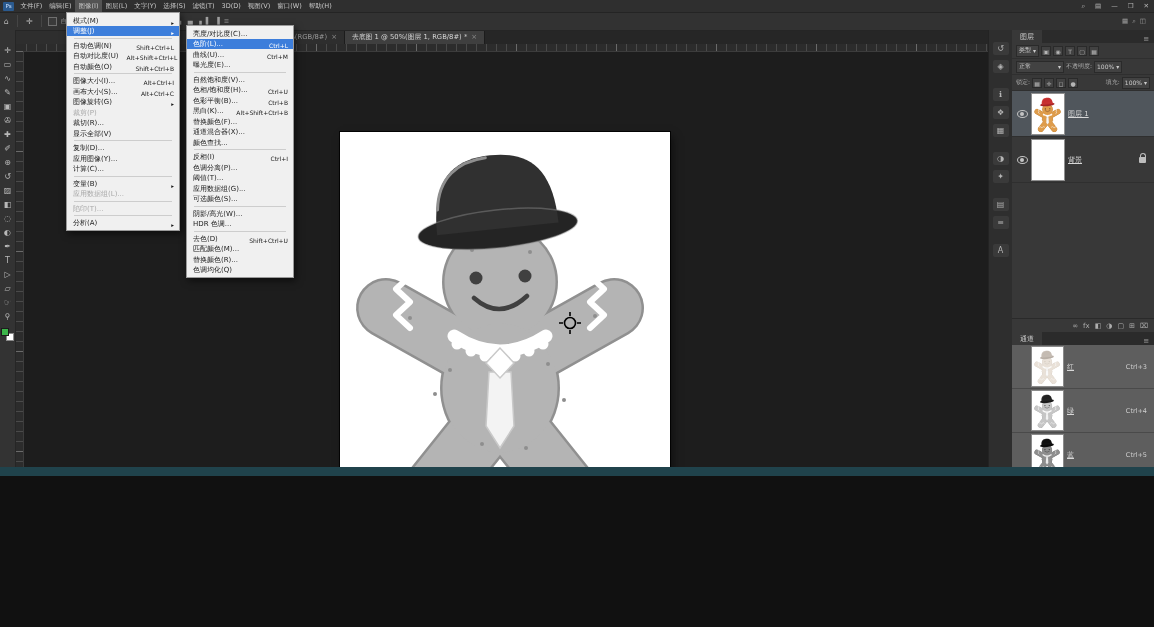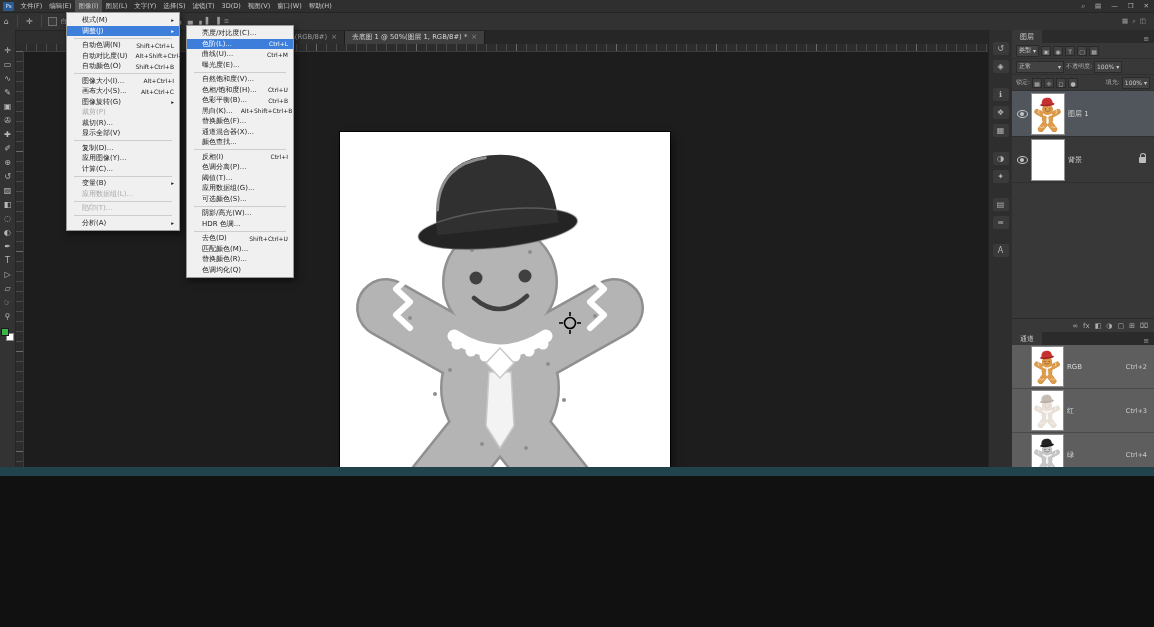--- a/index.html
+++ b/index.html
@@ -68,38 +68,38 @@
   .fsel{display:flex;align-items:center;background:#424242;border:1px solid #2a2a2a;font-size:6px;height:10px;padding:0 2px;gap:2px;color:#ccc;}
   .ficon{font-size:6px;color:#b5b5b5;width:10px;height:10px;line-height:10px;text-align:center;background:#424242;border:1px solid #2a2a2a;box-sizing:border-box;}
   .tinylabel{font-size:6px;color:#a8a8a8;white-space:nowrap;}
   .lrow{height:45px;display:flex;align-items:center;gap:4px;padding:0 4px;border-bottom:1px solid #2f2f2f;}
   .lrow.sel{background:#50565c;}
   .eyebox{width:12px;display:flex;justify-content:center;}
   .eye{width:9px;height:6px;border:1px solid #c4c4c4;border-radius:50%;position:relative;}
   .eye::after{content:"";position:absolute;inset:1px 2.5px;background:#c4c4c4;border-radius:50%;}
   .lthumb{width:32px;height:40px;background:#fff;outline:1px solid #909090;display:flex;align-items:center;justify-content:center;overflow:hidden;}
   .lthumb svg{width:30px;height:38px;}
-  .lname{font-size:7px;color:#d8d8d8;}
+  .lname{font-size:7px;color:#d8d8d8;text-decoration:underline;}
   .locki{margin-left:auto;margin-right:4px;width:7px;height:6px;background:#bdbdbd;border-radius:1px;position:relative;}
   .locki::before{content:"";position:absolute;top:-4px;left:1px;width:4px;height:4px;border:1px solid #bdbdbd;border-bottom:none;border-radius:3px 3px 0 0;}
   .lbottom{position:absolute;left:0;right:0;top:288px;height:14px;background:#383838;border-top:1px solid #2a2a2a;
            display:flex;align-items:center;justify-content:flex-end;gap:5px;padding:0 6px;font-size:7px;color:#aeaeae;}
   .cgroup{position:absolute;left:0;right:0;top:302px;bottom:0;background:#383838;}
   .crow{height:44px;display:flex;align-items:center;gap:4px;padding:0 4px;box-sizing:border-box;}
   .crow.sel{background:#5e5e5e;border-bottom:1px solid #4a4a4a;}
   .crow.off{background:#3c3c3c;margin-top:5px;}
   .cthumb{width:31px;height:39px;background:#fff;outline:1px solid #8a8a8a;display:flex;align-items:center;justify-content:center;overflow:hidden;}
   .cthumb svg{width:29px;height:37px;}
   .csc{margin-left:auto;padding-right:3px;font-size:6.5px;color:#cfcfcf;}
   
   .menu-popup{position:absolute;background:#f0f0f0;border:1px solid #9a9a9a;box-shadow:2px 3px 7px rgba(0,0,0,.55);
               z-index:50;padding:2px 0;box-sizing:border-box;}
   #imageMenu{left:66px;top:12px;width:114px;}
   #adjustMenu{left:186px;top:25px;width:108px;}
-  .mi{height:10.5px;display:flex;align-items:center;padding:0 5px 0 15px;font-size:7px;color:#1b1b1b;white-space:nowrap;}
+  .mi{height:10.5px;display:flex;align-items:flex-end;padding:0 5px 0 6px;font-size:7px;color:#1b1b1b;white-space:nowrap;}
   .mi .sc{margin-left:auto;padding-left:8px;font-size:6px;color:#1b1b1b;}
   .mi .arr{margin-left:auto;font-size:5.5px;color:#1b1b1b;}
   .mi.hl{background:#3d7edb;}
   .mi.hl,.mi.hl .sc,.mi.hl .arr{color:#ffffff;}
   .mi.dis,.mi.dis .sc{color:#a8a8a8;}
   .msep{height:1px;background:#cdcdcd;margin:1.5px 7px;}
   
   .statusbar{position:absolute;left:16px;top:610px;width:972px;height:8px;background:#2d2d2d;display:flex;
              align-items:center;gap:9px;font-size:6px;color:#9c9c9c;padding-left:9px;box-sizing:border-box;z-index:5;}
   .bottomstrip{position:absolute;left:0;bottom:0;width:100%;height:9px;background:#20434c;z-index:45;}
@@ -376,30 +376,20 @@
     </div>
 
     <div class="cgroup">
       <div class="ptabbar">
         <span class="ptab">通道</span>
         <span class="pmenuicon">≡</span>
       </div>
       <div class="crow sel">
         <span class="eyebox"></span>
         <span class="cthumb">
-          <svg viewBox="0 0 330 403" class="gbm-color">
-              <use href="#gbm"></use>
-            </svg>
-        </span>
-        <span class="lname">RGB</span>
-        <span class="csc">Ctrl+2</span>
-      </div>
-      <div class="crow sel">
-        <span class="eyebox"></span>
-        <span class="cthumb">
           <svg viewBox="0 0 330 403" class="gbm-red">
               <use href="#gbm"></use>
             </svg>
         </span>
         <span class="lname">红</span>
         <span class="csc">Ctrl+3</span>
       </div>
       <div class="crow sel">
         <span class="eyebox"></span>
         <span class="cthumb">

